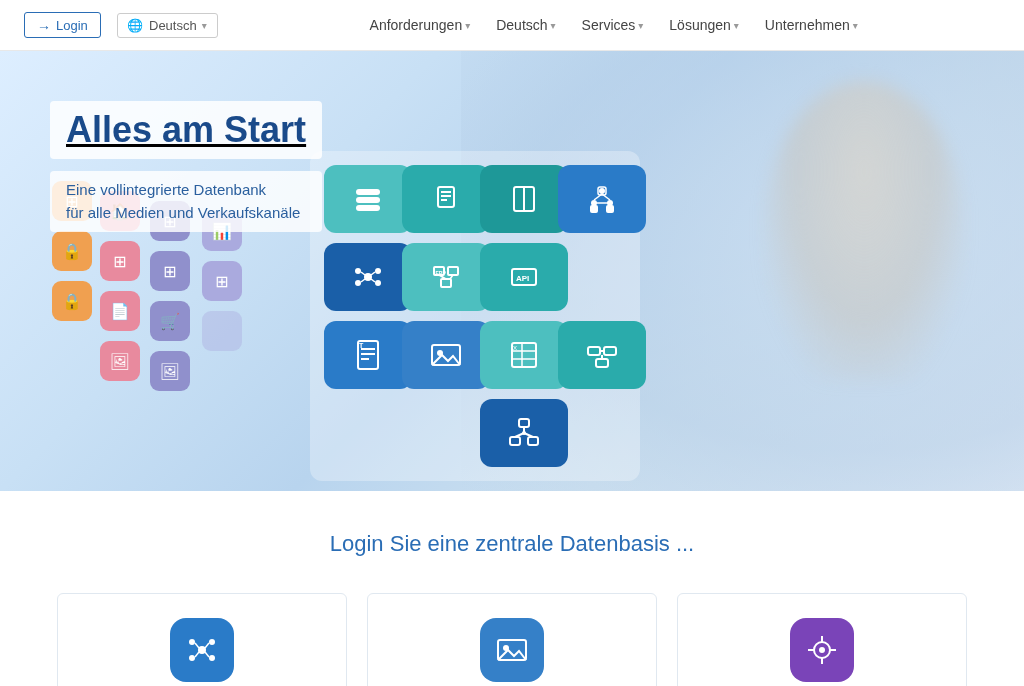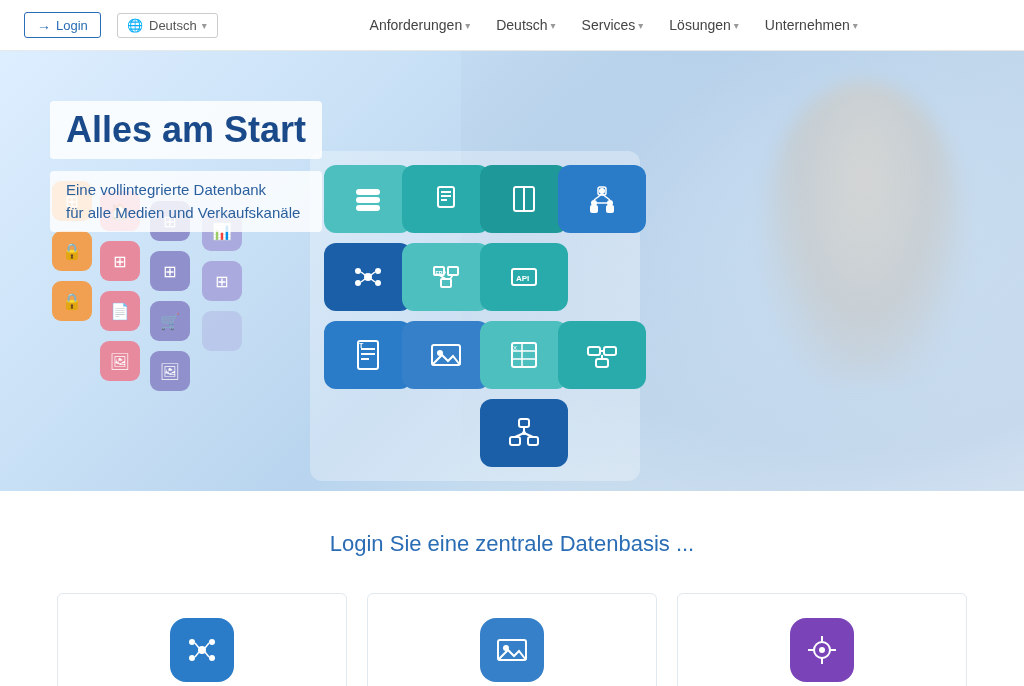--- a/index.html
+++ b/index.html
@@ -117,20 +117,21 @@
       position: absolute;
       top: 50px;
       left: 50px;
       z-index: 5;
     }
     .hero-title-box {
       background: rgba(255,255,255,0.85);
       padding: 8px 16px;
       border-radius: 4px;
       margin-bottom: 12px;
+      text-decoration: underline;
     }
     .hero-title {
       font-size: 36px;
       font-weight: 700;
       color: #1a4a8a;
     }
     .hero-subtitle-box {
       background: rgba(255,255,255,0.82);
       padding: 8px 16px;
       border-radius: 4px;

